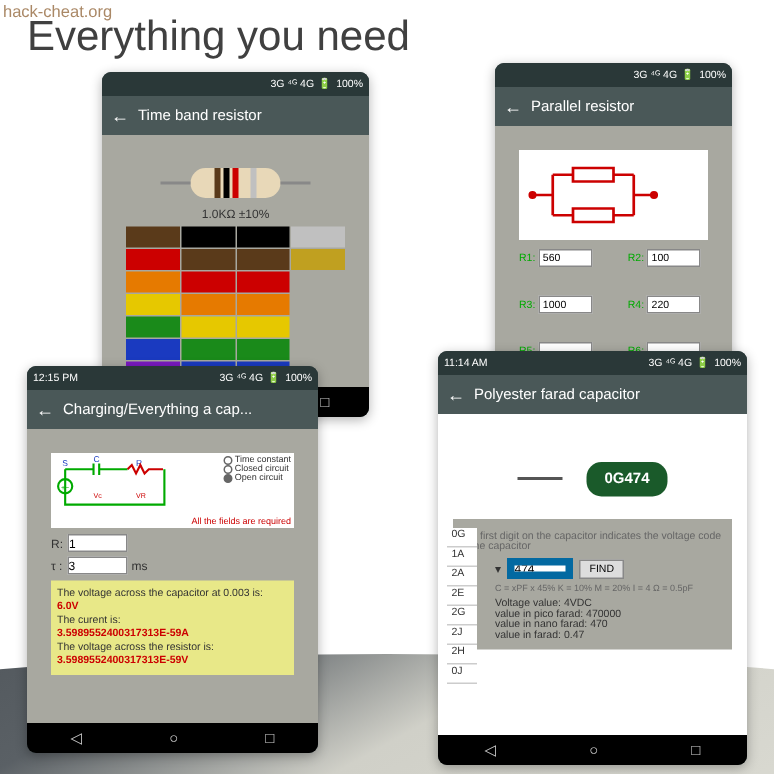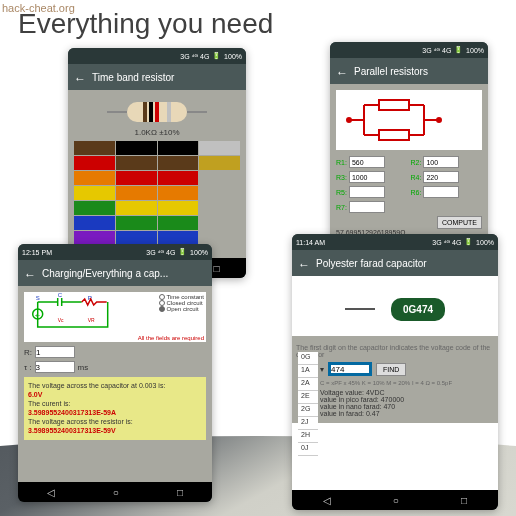--- a/index.html
+++ b/index.html
@@ -5,37 +5,37 @@
 *{box-sizing:border-box;margin:0;padding:0;font-family:sans-serif}
 body{width:516px;height:516px;background:#fff;position:relative;overflow:hidden}
 .watermark{position:absolute;top:2px;left:2px;font-size:11px;color:#a86;z-index:100}
 .title{position:absolute;top:8px;left:18px;font-size:28px;color:#404040;font-weight:500}
 .bg-swoosh{position:absolute;bottom:0;left:0;width:100%;height:120px;background:linear-gradient(135deg,#4a5055 0%,#5a6065 30%,#d0d0c8 50%,#e0e0d8 100%);border-radius:50% 50% 0 0;transform:scaleX(1.8) translateY(40px)}
 .phone{position:absolute;background:#3a4a4a;border-radius:6px;box-shadow:0 2px 8px rgba(0,0,0,.3);overflow:hidden}
 .status{height:16px;background:#2a3838;display:flex;justify-content:space-between;align-items:center;padding:0 4px;color:#fff;font-size:7px}
 .status .right{display:flex;gap:3px;align-items:center}
 .appbar{height:26px;background:#4a5858;display:flex;align-items:center;padding:0 6px;color:#fff;font-size:10px;gap:6px}
 .back{font-size:12px;cursor:pointer}
-.content{background:#a8a8a0;padding:6px;font-size:8px;color:#333;height:calc(100% - 62px);overflow:hidden}
+.content{background:#a8a8a0;padding:16px;font-size:8px;color:#333;height:calc(100% - 62px);overflow:hidden}
 .navbar{height:20px;background:#000;display:flex;justify-content:space-around;align-items:center;color:#fff;font-size:10px}
 .navbar span{opacity:.8}
 
 .p1{top:48px;left:68px;width:178px;height:230px}
 .resistor{background:#e8d8b8;width:60px;height:20px;border-radius:10px;margin:6px auto;position:relative;display:flex;align-items:center;justify-content:center;gap:2px}
 .resistor::before,.resistor::after{content:'';position:absolute;width:20px;height:2px;background:#888;top:9px}
 .resistor::before{left:-20px}.resistor::after{right:-20px}
 .band{width:4px;height:20px}
 .rval{text-align:center;font-size:8px;margin:4px 0}
 .color-grid{display:grid;grid-template-columns:repeat(4,1fr);gap:1px}
 .color-grid div{height:14px}
 
 .p2{top:42px;right:28px;width:158px;height:232px}
 .circuit{background:#fff;height:60px;margin-bottom:6px;position:relative}
 .circuit svg{width:100%;height:100%}
-.inputs{display:grid;grid-template-columns:1fr 1fr;gap:3px;font-size:7px}
+.inputs{display:grid;grid-template-columns:1fr 1fr;gap:19px;font-size:7px}
 .inputs label{color:#0a0;display:flex;align-items:center;gap:2px}
 .inputs input{width:36px;height:12px;font-size:7px;border:1px solid #888;padding:0 2px}
 .compute{background:#ddd;border:1px solid #888;font-size:7px;padding:2px 4px;float:right;margin-top:3px}
 .result{font-size:7px;margin-top:4px;clear:both}
 
 .p3{top:244px;left:18px;width:194px;height:258px}
 .p3 .content{height:calc(100% - 62px)}
 .circ2{background:#fff;height:50px;position:relative;font-size:7px}
 .opts{position:absolute;right:2px;top:2px;font-size:6px}
 .opts div{display:flex;align-items:center;gap:2px}
@@ -46,21 +46,21 @@
 .frm input{width:40px;height:12px;font-size:8px;border:1px solid #888}
 .results{background:#e8e888;padding:4px;font-size:7px;margin-top:4px;line-height:1.3}
 .results .hl{color:#c00;font-weight:bold}
 
 .p4{top:234px;right:18px;width:206px;height:276px}
 .cap{background:#fff;height:54px;display:flex;align-items:center;justify-content:center;gap:16px}
 .cap-lead{width:30px;height:2px;background:#555}
 .cap-body{background:#1a5a2a;color:#fff;padding:6px 12px;border-radius:10px;font-size:10px;font-weight:bold}
 .desc{font-size:7px;color:#666;margin:4px 0}
 .findrow{display:flex;align-items:center;gap:4px;margin:4px 0}
-.findrow select,.findrow input{height:14px;font-size:8px;border:3px solid #0369a1}
+.findrow select,.findrow input{height:14px;font-size:8px;border:5px solid #0369a1}
 .findrow input{width:44px}
 .findrow button{background:#ddd;border:1px solid #888;font-size:7px;padding:2px 6px}
 .info{font-size:6px;color:#666;margin:3px 0}
 .vals{font-size:7px;margin:2px 0}
 .tol-col{position:absolute;left:6px;top:130px;font-size:7px;display:flex;flex-direction:column}
 .tol-col div{height:13px;border-bottom:1px solid #ccc;padding:1px 3px;width:20px}
 </style>
 </head>
 <body>
 
@@ -135,21 +135,21 @@
   <div class="status">
     <span></span>
     <span class="right">
         <span>3G ⁴ᴳ 4G</span>
         <span>🔋</span>
         <span>100%</span>
       </span>
   </div>
   <div class="appbar">
     <span class="back">←</span>
-    <span>Parallel resistors</span>
+    <span>Parallel resistor</span>
   </div>
   <div class="content">
     <div class="circuit">
       <svg viewBox="0 0 140 60">
           <g stroke="#c00" stroke-width="2" fill="none">
             <path d="M10 30 h15 M25 15 v30 M25 15 h15 M25 45 h15 M40 10 h30 v10 h-30 z M40 40 h30 v10 h-30 z M70 15 h15 M70 45 h15 M85 15 v30 M85 30 h15"></path>
             <circle cx="10" cy="30" r="2" fill="#c00"></circle>
             <circle cx="100" cy="30" r="2" fill="#c00"></circle>
           </g>
         </svg>

